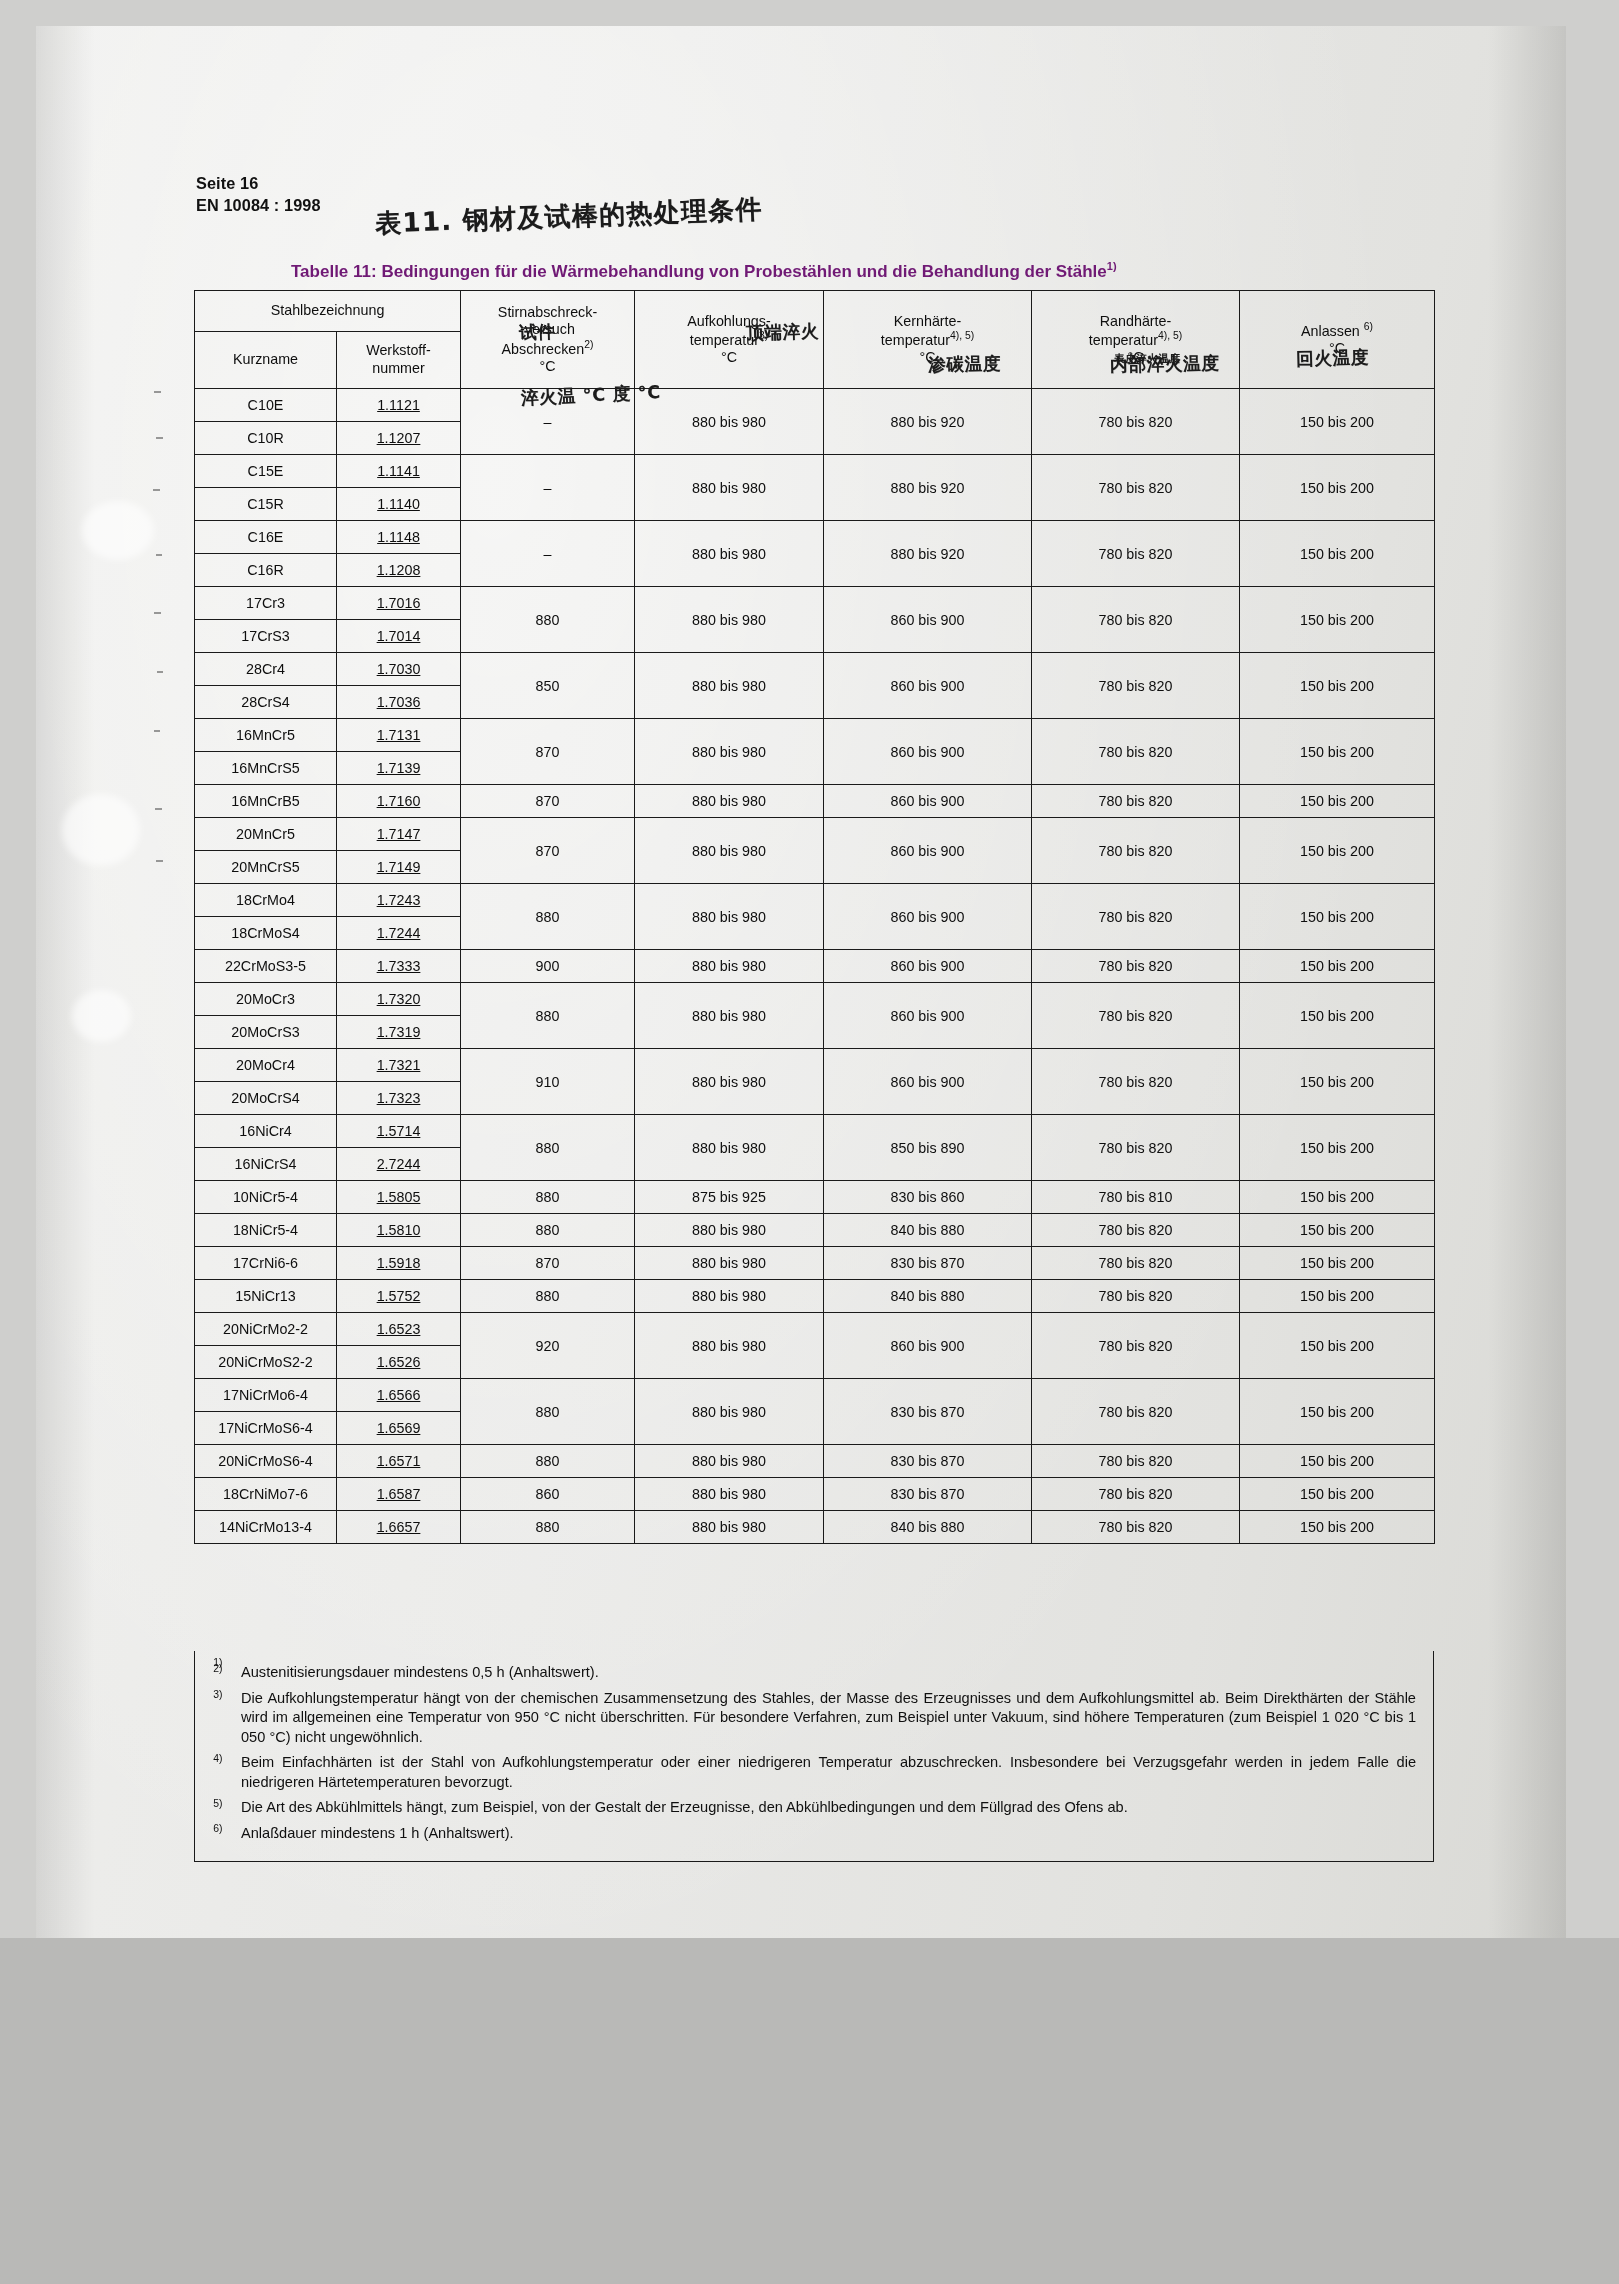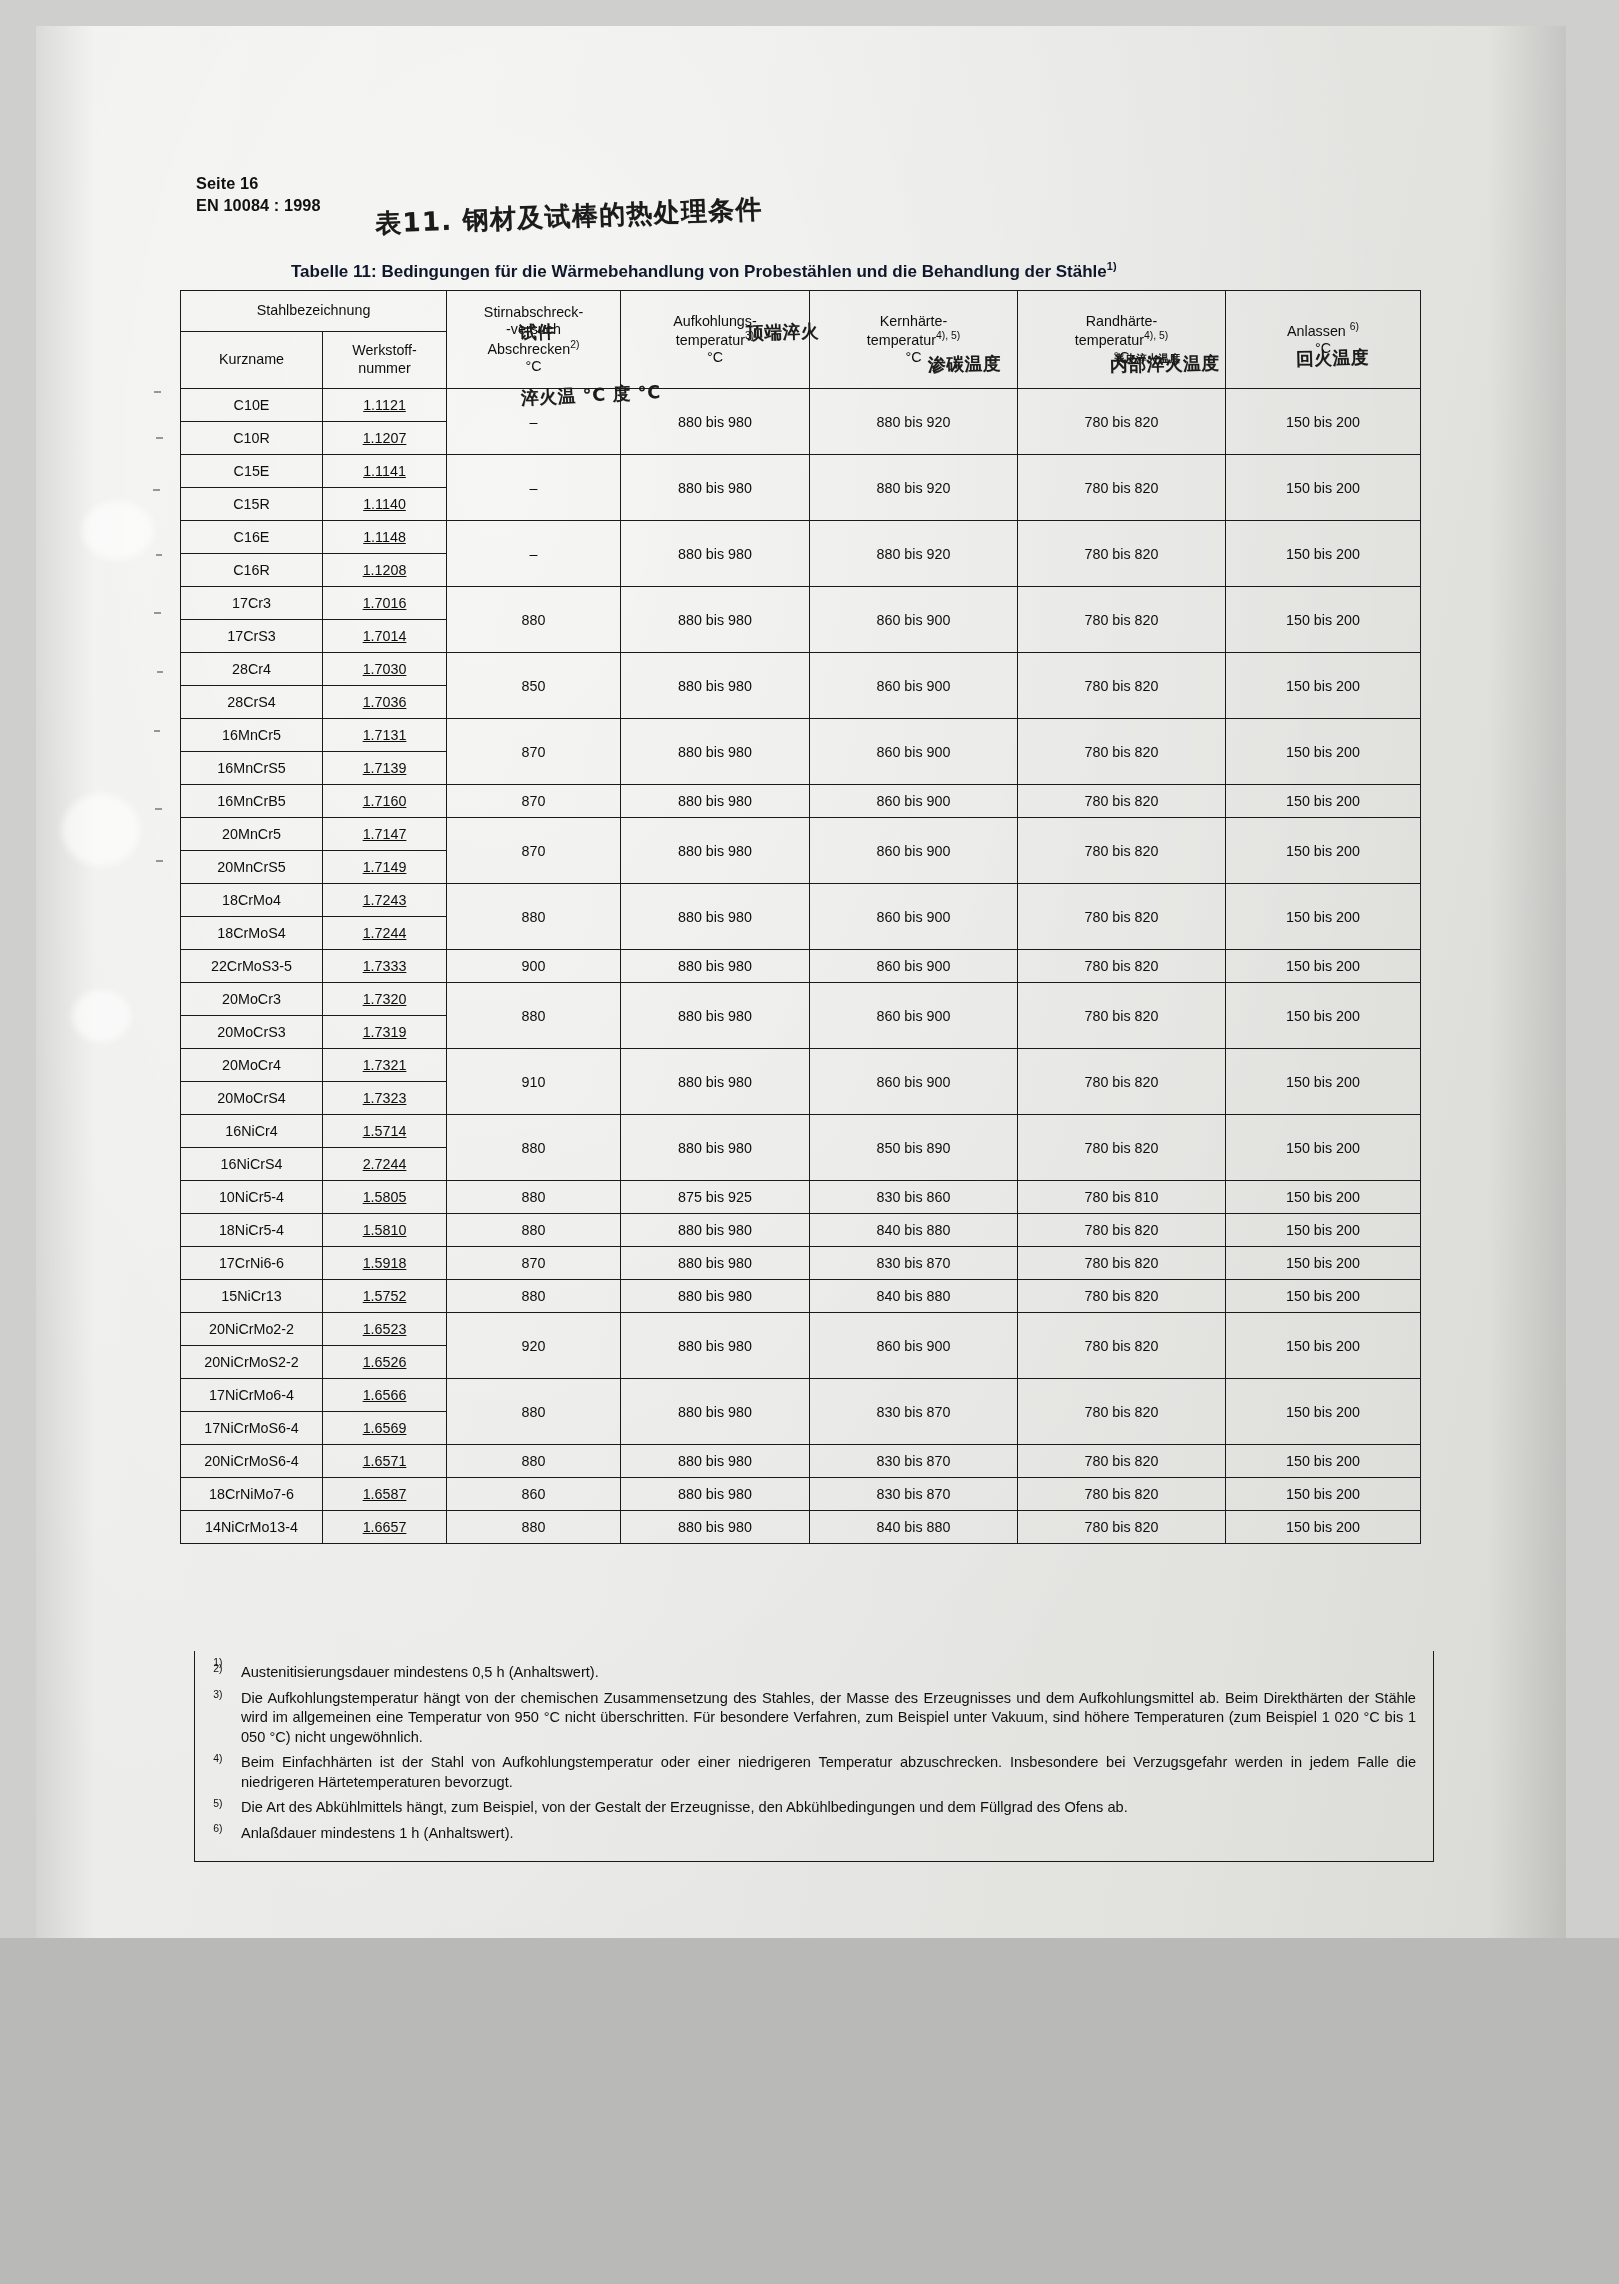--- a/index.html
+++ b/index.html
@@ -60,28 +60,28 @@
     font-weight: 600;
     text-shadow: 0.3px 0.3px 0 rgba(0,0,0,0.35);
   }
 
   .table-caption {
     position: absolute;
     left: 255px;
     top: 234px;
     font-size: 17px;
     font-weight: bold;
-    color: #0f172a;
+    color: #701a75;
     white-space: nowrap;
   }
   .table-caption sup { font-size: 11px; }
 
   .tbl-wrap {
     position: absolute;
-    left: 144px;
+    left: 158px;
     top: 264px;
     width: 1240px;
   }
 
   table.maintable {
     border-collapse: collapse;
     width: 1240px;
     table-layout: fixed;
     background: transparent;
   }

